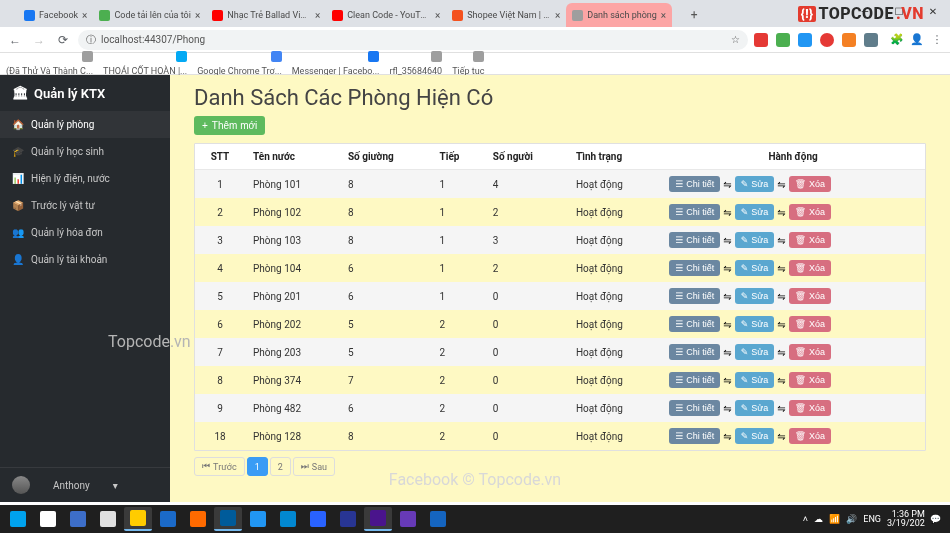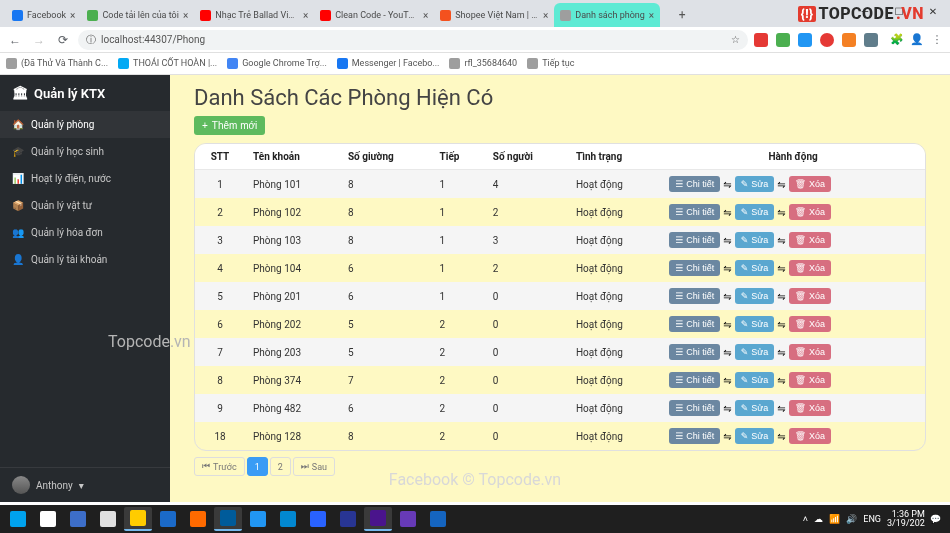--- a/index.html
+++ b/index.html
@@ -1,59 +1,59 @@
 <!DOCTYPE html>
 <html><head>
 <meta charset="utf-8">
 <style>
   * { box-sizing: border-box; margin: 0; padding: 0; }
   body { font-family: -apple-system, Segoe UI, Roboto, Arial, sans-serif; font-size: 11px; background: #fff; width: 950px; height: 533px; overflow: hidden; position: relative; }
 
   
-  .titlebar { height: 27px; background: #dee1e6; display: flex; align-items: flex-end; padding-left: 6px; position: relative; gap: 9px; }
+  .titlebar { height: 27px; background: #dee1e6; display: flex; align-items: flex-end; padding-left: 18px; position: relative; gap: 9px; }
   .tab { display: flex; align-items: center; gap: 4px; padding: 4px 6px; height: 24px; border-radius: 6px 6px 0 0; font-size: 9px; color: #4a4a4a; max-width: 120px; cursor: pointer; }
-  .tab.active { background: #5eead4; }
+  .tab.active { background: #fca5a5; }
   .tab .favicon { width: 11px; height: 11px; border-radius: 2px; flex-shrink: 0; }
   .tab .tablabel { white-space: nowrap; overflow: hidden; text-overflow: ellipsis; flex: 1; }
   .tab .close { color: #555; font-size: 10px; cursor: pointer; }
   .newtab { width: 18px; height: 18px; display: flex; align-items: center; justify-content: center; color: #555; cursor: pointer; font-size: 12px; margin-left: 4px; margin-bottom: 3px; }
   .wincontrols { position: absolute; right: 0; top: 0; display: flex; }
   .wincontrols div { width: 34px; height: 22px; display: flex; align-items: center; justify-content: center; font-size: 10px; color: #333; cursor: pointer; }
 
   
   .addressbar { height: 26px; background: #fff; display: flex; align-items: center; padding: 0 6px; gap: 6px; border-bottom: 1px solid #e0e0e0; }
   .navbtn { width: 18px; display: flex; align-items: center; justify-content: center; color: #5f6368; font-size: 12px; cursor: pointer; }
   .urlbox { flex: 1; height: 20px; background: #f1f3f4; border-radius: 10px; display: flex; align-items: center; padding: 0 8px; color: #555; font-size: 10px; gap: 5px; }
   .ext-icons { display: flex; gap: 8px; margin-right: 6px; align-items: center; }
   .ext-icons span { width: 14px; height: 14px; border-radius: 3px; cursor: pointer; display:inline-block; }
   .addr-menu { display: flex; gap: 6px; align-items:center; }
   .addr-menu div { width:14px; display:flex; align-items:center; justify-content:center; color:#5f6368; cursor:pointer; }
 
   
   .bookmarks { height: 22px; background: #fff; display: flex; align-items: center; padding: 0 6px; gap: 10px; border-bottom: 1px solid #e0e0e0; font-size: 9px; color: #555; }
-  .bookmark { display: flex; align-items: flex-start; gap: 4px; cursor: pointer; }
+  .bookmark { display: flex; align-items: flex-end; gap: 4px; cursor: pointer; flex-direction: column; }
   .bookmark .bicon { width: 11px; height: 11px; border-radius: 2px; }
 
   
   .app { display:flex; height: 427px; width:100%; }
   .sidebar { width: 170px; background: #262a2e; color: #c7c7c7; display:flex; flex-direction:column; }
   .brand { display:flex; align-items:center; gap:6px; padding: 10px 12px; color:#fff; font-size:13px; font-weight:600; }
   .brand .bico { width:16px; height:16px; color:#fff; }
   .navlist { display:flex; flex-direction:column; }
   .navitem { display:flex; align-items:center; gap:8px; padding: 8px 12px; font-size:10px; cursor:pointer; }
   .navitem.active { color:#fff; background: rgba(255,255,255,0.05); }
   .navitem .nico { width:11px; text-align:center; }
   .sidebar-spacer { flex:1; }
-  .userrow { display:flex; align-items:center; gap:6px; padding: 8px 12px; font-size:10px; cursor:pointer; border-top:1px solid rgba(255,255,255,0.08); }
+  .userrow { display:flex; align-items:center; gap:23px; padding: 8px 12px; font-size:10px; cursor:pointer; border-top:1px solid rgba(255,255,255,0.08); }
   .userrow .avatar { width:18px; height:18px; border-radius:50%; background:linear-gradient(#888,#555); }
 
   .main { flex:1; background:#fef9c3; padding: 4px 24px 0 24px; overflow:auto; position:relative; }
   .page-title { font-size:22px; font-weight:400; color:#444; margin: 6px 0 6px 0; }
   .add-btn { display:inline-flex; align-items:center; gap:4px; background:#5eba5e; color:#fff; border:none; border-radius:3px; padding:4px 8px; font-size:10px; cursor:pointer; }
-  .card { border:1px solid #e0e0e0; border-radius:12px; margin-top:8px; overflow:hidden; }
+  .card { border:1px solid #e0e0e0; border-radius:1px; margin-top:8px; overflow:hidden; }
   table { width:100%; border-collapse:collapse; font-size:10px; }
   thead th { text-align:left; padding:7px 8px; background:#fff; color:#222; font-weight:700; border-bottom:1px solid #e8e8e8; }
   tbody tr:nth-child(odd) td { background:#f5f5f5; }
   tbody td { padding:6px 8px; color:#333; }
   .actions { display:flex; align-items:center; gap:3px; justify-content:flex-start; }
   .btn { display:inline-flex; align-items:center; gap:3px; color:#fff; border:none; border-radius:3px; padding:3px 6px; font-size:9px; cursor:pointer; }
   .btn-detail { background:#6b87a1; }
   .btn-edit { background:#5aa7d0; }
   .btn-del { background:#d76e80; }
   .conn { color:#000; font-size:10px; }
@@ -187,25 +187,25 @@
         <div class="navitem active">
           <span class="nico">🏠</span>
           <span>Quản lý phòng</span>
         </div>
         <div class="navitem">
           <span class="nico">🎓</span>
           <span>Quản lý học sinh</span>
         </div>
         <div class="navitem">
           <span class="nico">📊</span>
-          <span>Hoạt lý điện, nước</span>
+          <span>Hiện lý điện, nước</span>
         </div>
         <div class="navitem">
           <span class="nico">📦</span>
-          <span>Quản lý vật tư</span>
+          <span>Trước lý vật tư</span>
         </div>
         <div class="navitem">
           <span class="nico">👥</span>
           <span>Quản lý hóa đơn</span>
         </div>
         <div class="navitem">
           <span class="nico">👤</span>
           <span>Quản lý tài khoản</span>
         </div>
       </div>
@@ -222,21 +222,21 @@
     <button class="add-btn">
       <span>+</span>
       <span>Thêm mới</span>
     </button>
 
     <div class="card">
       <table>
         <thead>
           <tr>
             <th class="col-stt">STT</th>
-            <th>Tên khoản</th>
+            <th>Tên nước</th>
             <th>Số giường</th>
             <th>Tiếp</th>
             <th>Số người</th>
             <th>Tình trạng</th>
             <th class="col-act">Hành động</th>
           </tr>
         </thead>
         <tbody id="rows-mount">
             <tr>
     <td class="col-stt">1</td>

